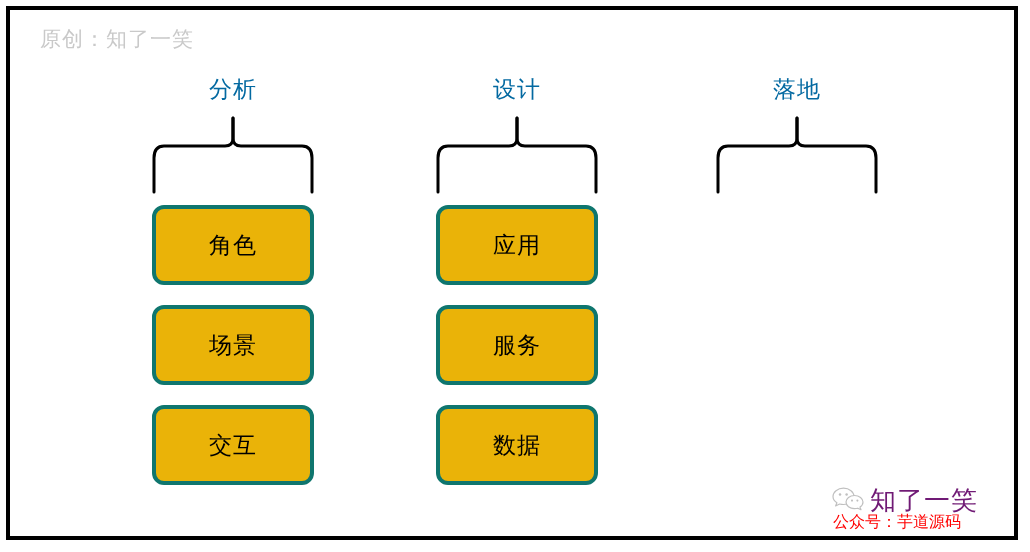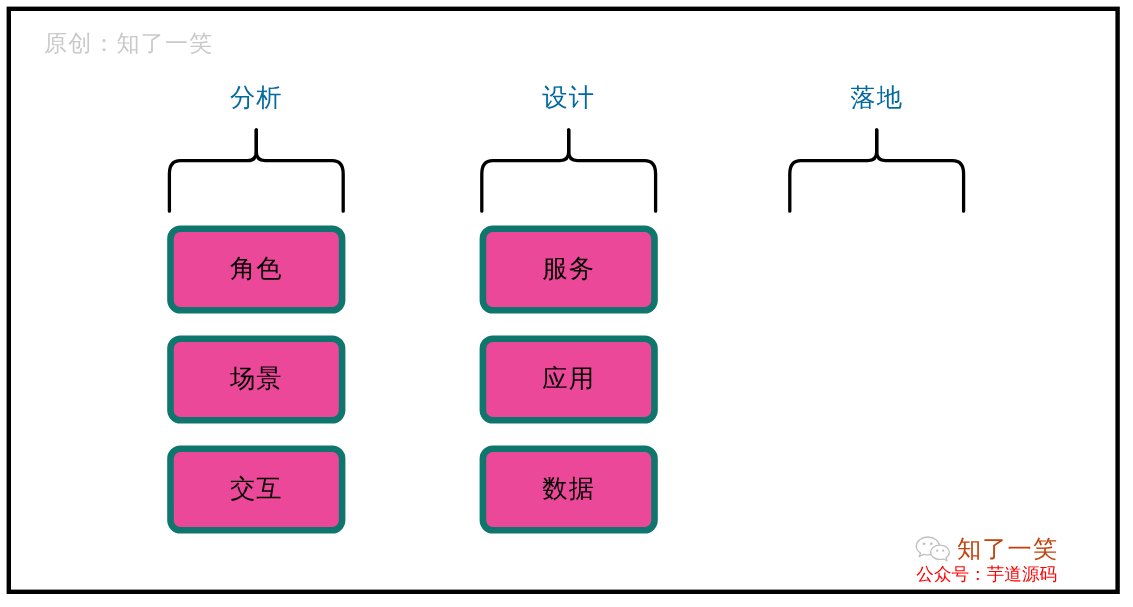--- a/index.html
+++ b/index.html
@@ -72,22 +72,22 @@
   .boxes {
     position: absolute;
     top: 205px;
     left: 0;
     width: 100%;
   }
   .node-box {
     position: relative;
     height: 80px;
     margin-bottom: 20px;
-    background: #ec4899;
-    border: 6px solid #0f766e;
+    background: #eab308;
+    border: 4px solid #0f766e;
     border-radius: 12px;
     box-sizing: border-box;
     display: flex;
     align-items: center;
     justify-content: center;
   }
   .node-box:last-child {
     margin-bottom: 12px;
   }
   .node-label {
@@ -111,23 +111,23 @@
     display: flex;
     align-items: center;
     gap: 5px;
   }
   .wechat-icon {
     width: 34px;
     height: 27px;
     flex: 0 0 auto;
   }
   .brand-name {
-    font-size: 22px;
-    line-height: 1;
-    color: #c2410c;
+    font-size: 26px;
+    line-height: 1;
+    color: #701a75;
     letter-spacing: 1px;
     white-space: nowrap;
   }
   .brand-account {
     position: absolute;
     left: 2px;
     top: 30px;
     font-size: 16px;
     line-height: 1;
     color: #ff0000;
@@ -168,24 +168,24 @@
   <div class="column" style="left:436px; width:162px;">
     <div class="col-header">设计</div>
     <div class="brace">
       <svg viewBox="0 0 162 74" preserveAspectRatio="none">
         <path d="M81 0 L81 20 Q81 28 73 28 L12 28 Q2 28 2 40 L2 74" fill="none" stroke="#000000" stroke-width="3" stroke-linecap="round"></path>
         <path d="M81 0 L81 20 Q81 28 89 28 L150 28 Q160 28 160 40 L160 74" fill="none" stroke="#000000" stroke-width="3" stroke-linecap="round"></path>
       </svg>
     </div>
     <div class="boxes">
       <div class="node-box">
+        <span class="node-label">应用</span>
+      </div>
+      <div class="node-box">
         <span class="node-label">服务</span>
-      </div>
-      <div class="node-box">
-        <span class="node-label">应用</span>
       </div>
       <div class="node-box">
         <span class="node-label">数据</span>
       </div>
     </div>
   </div>
 
   <div class="column" style="left:716px; width:162px;">
     <div class="col-header">落地</div>
     <div class="brace">

